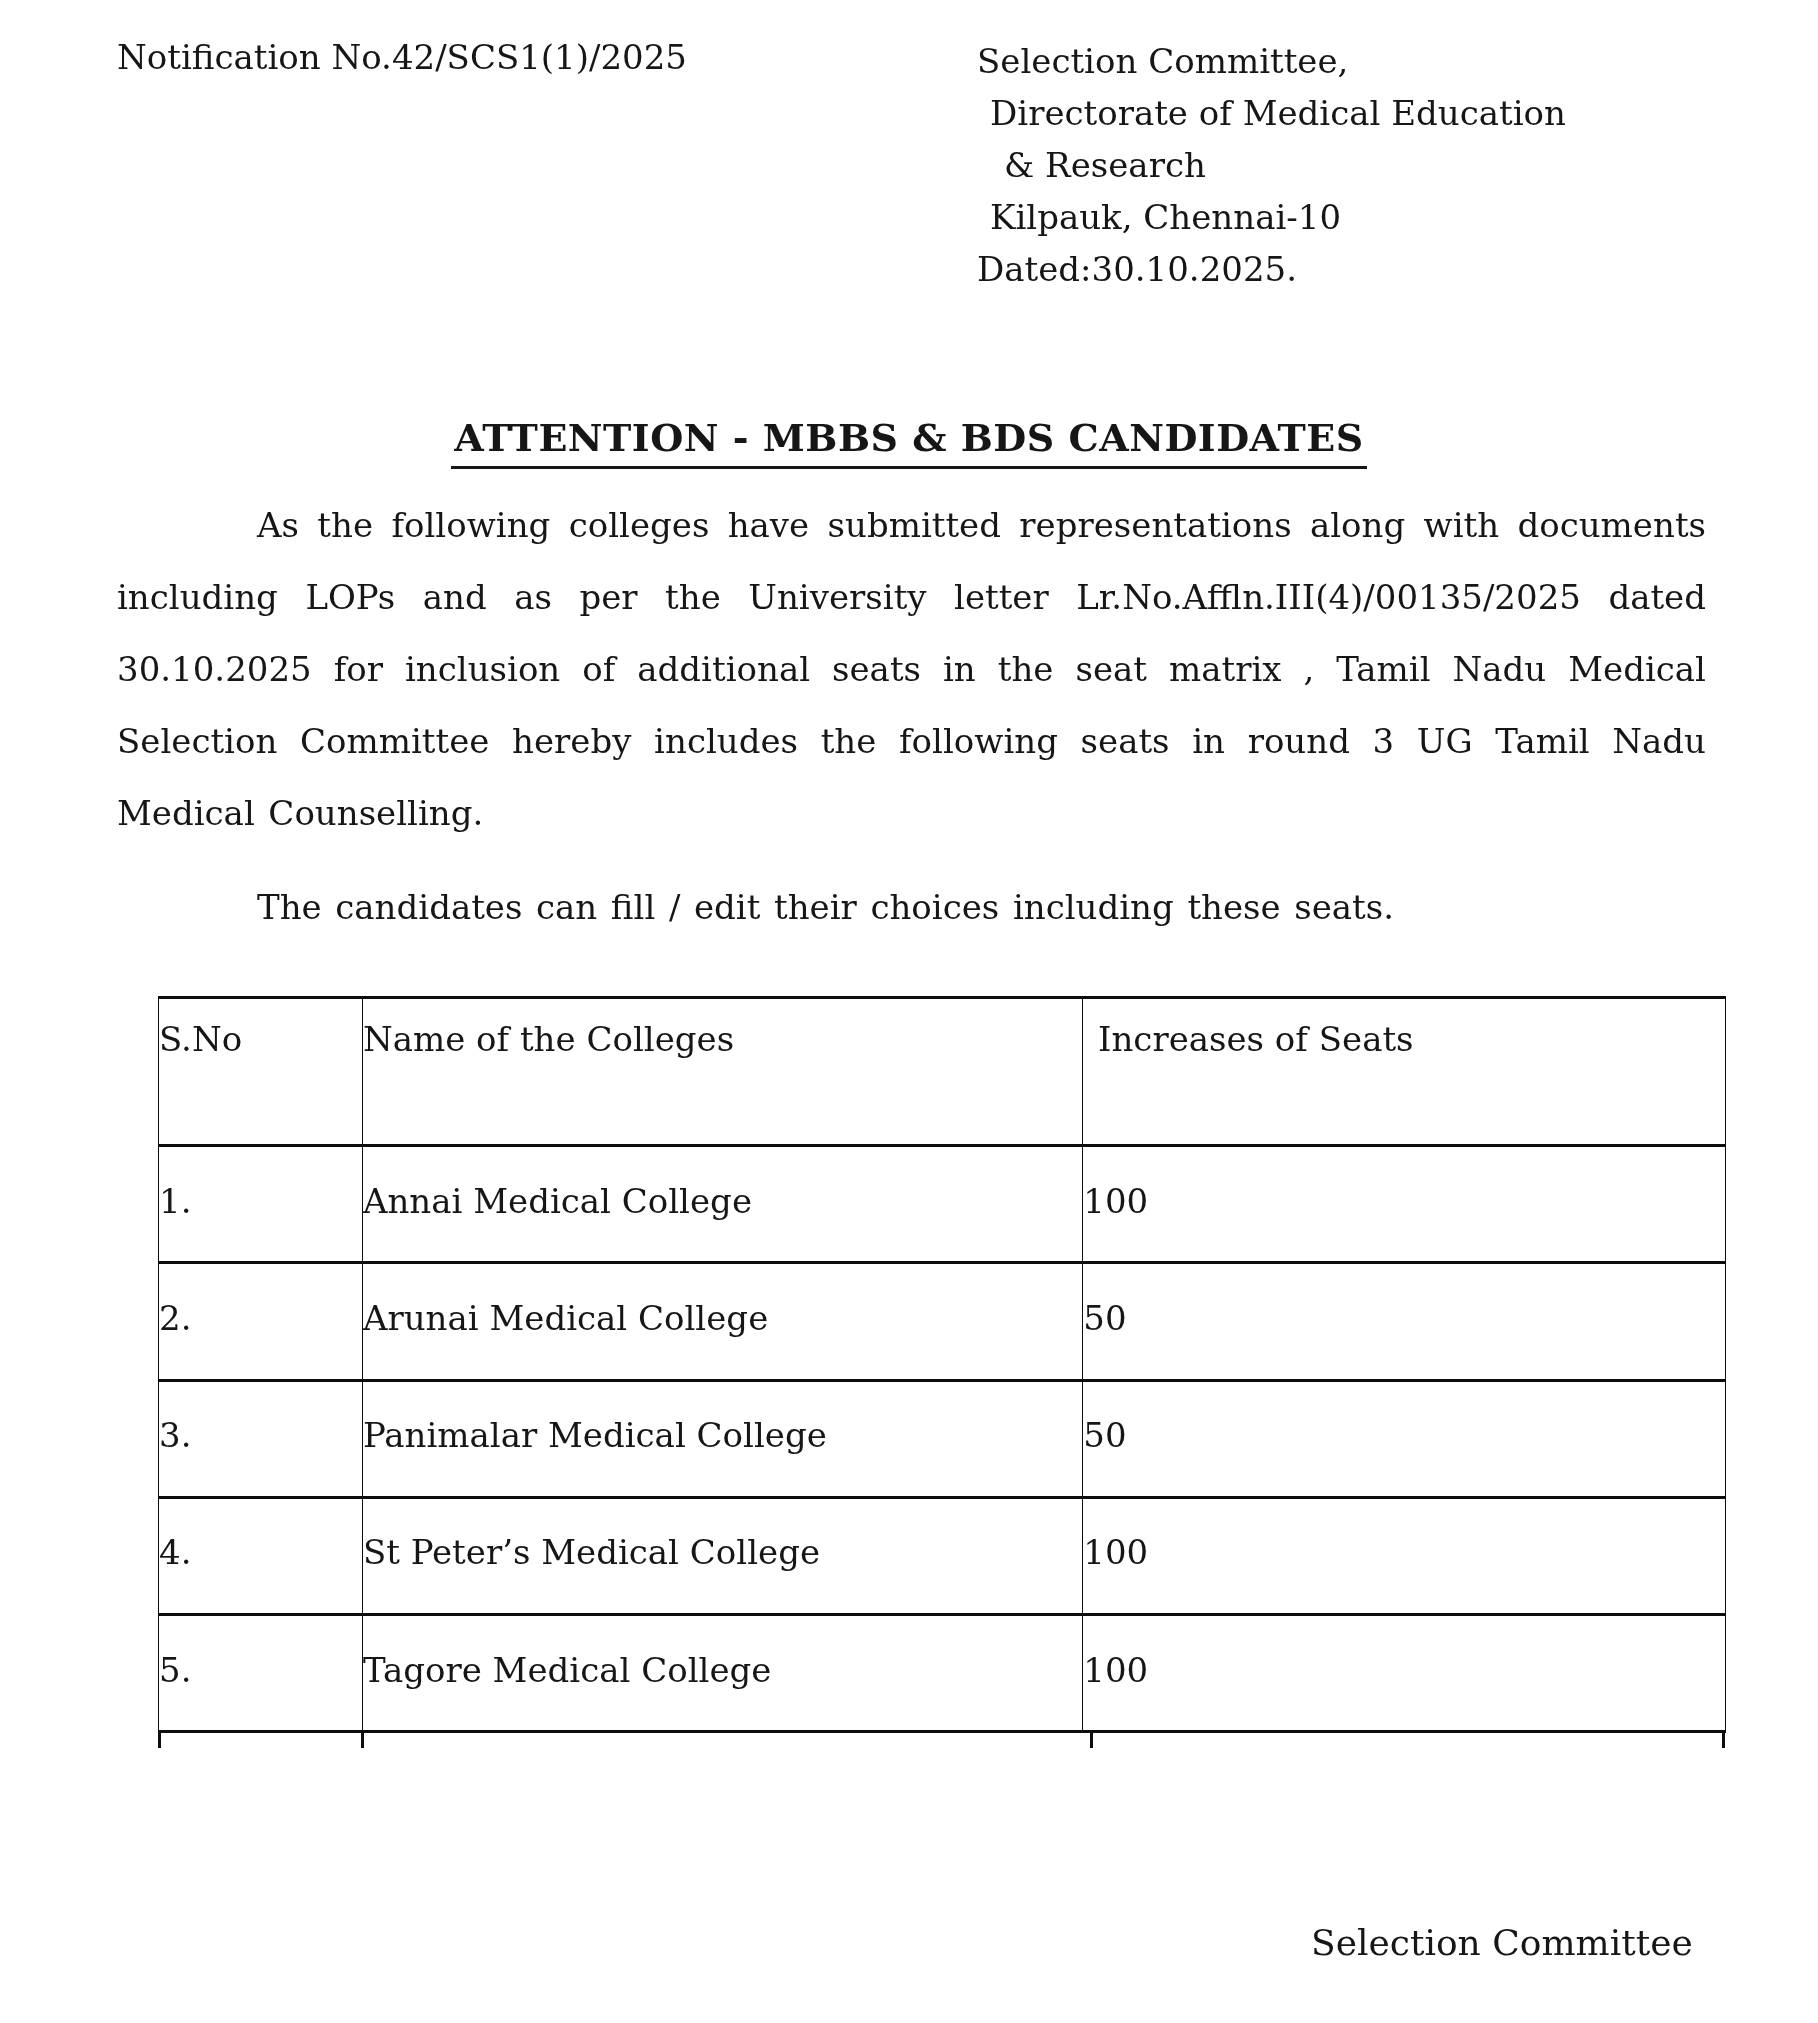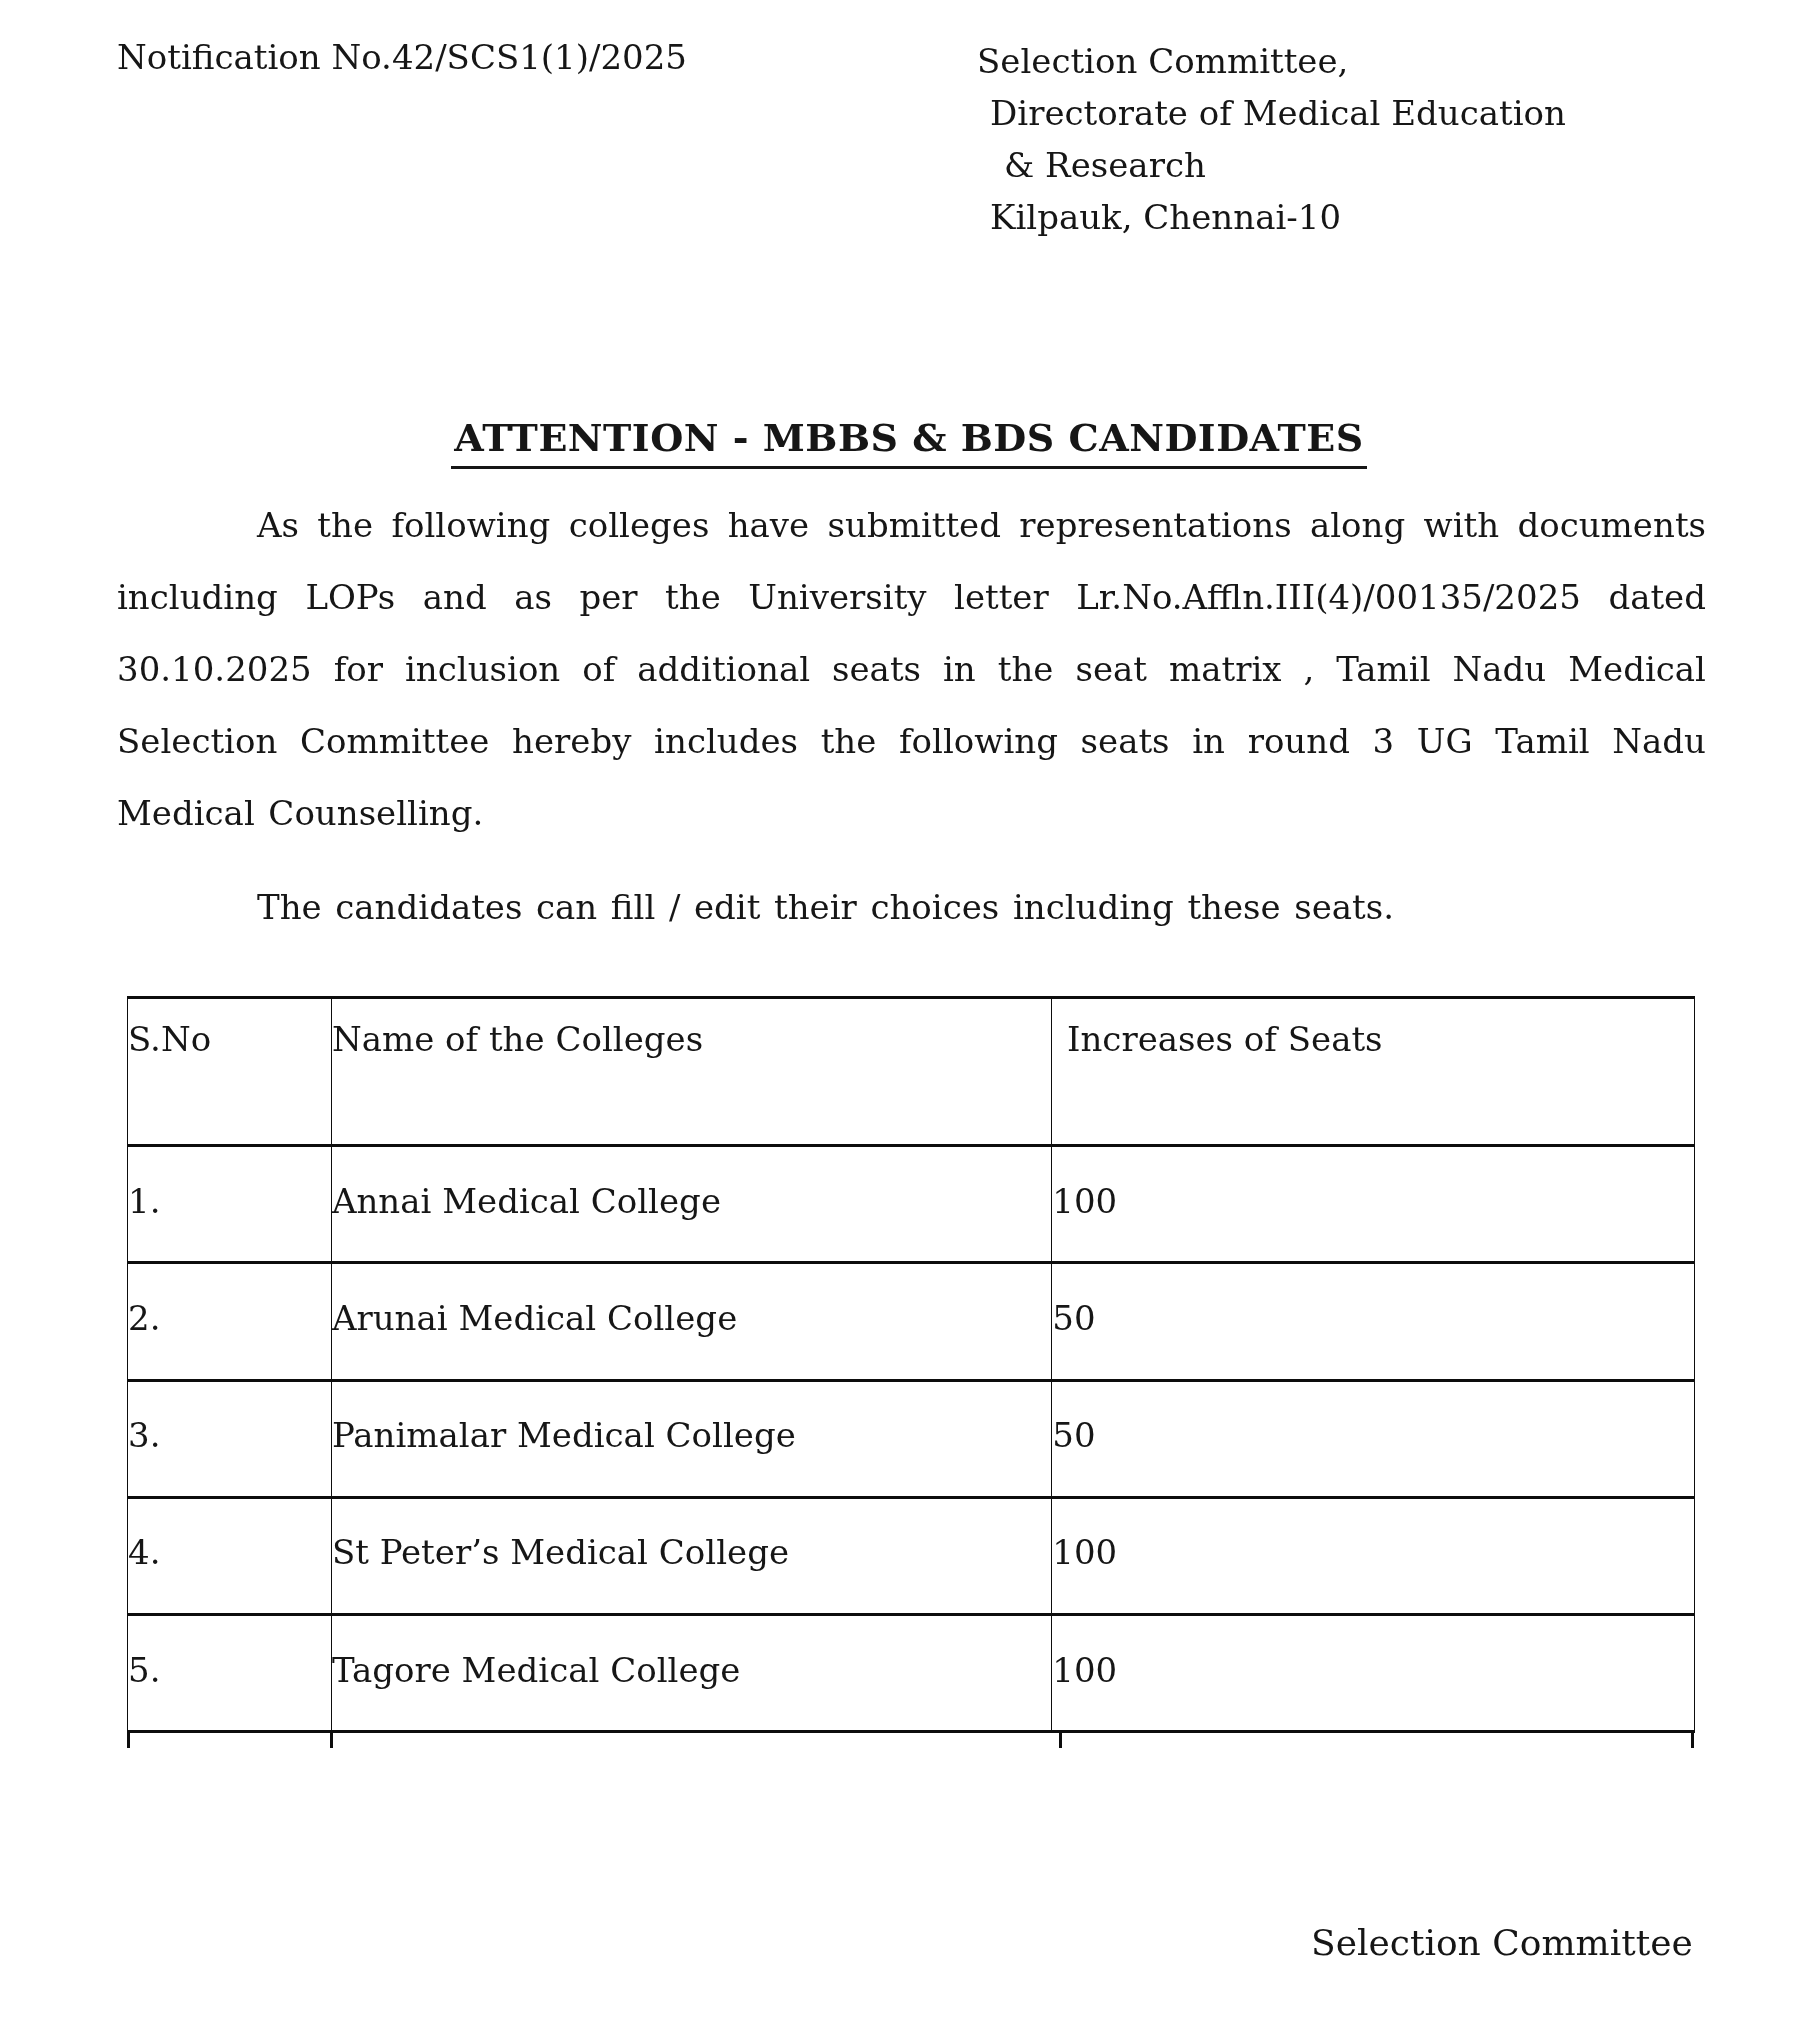--- a/index.html
+++ b/index.html
@@ -51,21 +51,21 @@
     position:absolute;left:117px;width:1589px;
     font-size:34px;line-height:72px;
     text-align:justify;
     text-indent:140px;
     word-spacing:2.8px;
   }
   .para-1{top:489px;}
   .para-2{top:871px;text-align:left;}
 
   
-  .table-wrap{position:absolute;top:996px;left:127px;width:1568px;}
+  .table-wrap{position:absolute;top:996px;left:158px;width:1568px;}
   table.seat-table{
     border-collapse:collapse;
     width:1568px;
     font-size:34px;
     color:var(--text);
   }
   .seat-table th,.seat-table td{
     border-style:solid;
     border-color:var(--border);
     border-width:3.7px 1.8px;
@@ -112,20 +112,21 @@
 <div class="page">
 
   <div class="header">
     <div class="notif-no">Notification No.42/SCS1(1)/2025</div>
 
     <div class="address">
       <div class="addr-line">Selection Committee,</div>
       <div class="addr-line">Directorate of Medical Education</div>
       <div class="addr-line">&amp; Research</div>
       <div class="addr-line">Kilpauk, Chennai-10</div>
+      <div class="addr-line">Dated:30.10.2025.</div>
     </div>
   </div>
 
   <div class="title-wrap">
     <span class="title">ATTENTION - MBBS &amp; BDS CANDIDATES</span>
   </div>
 
   <div class="para para-1">As the following colleges have submitted representations along with documents including LOPs and as per the University letter Lr.No.Affln.III(4)/00135/2025 dated 30.10.2025 for inclusion of additional seats in the seat matrix , Tamil Nadu Medical Selection Committee hereby includes the following seats in round 3 UG Tamil Nadu Medical Counselling.</div>
 
   <div class="para para-2">The candidates can fill / edit their choices including these seats.</div>

